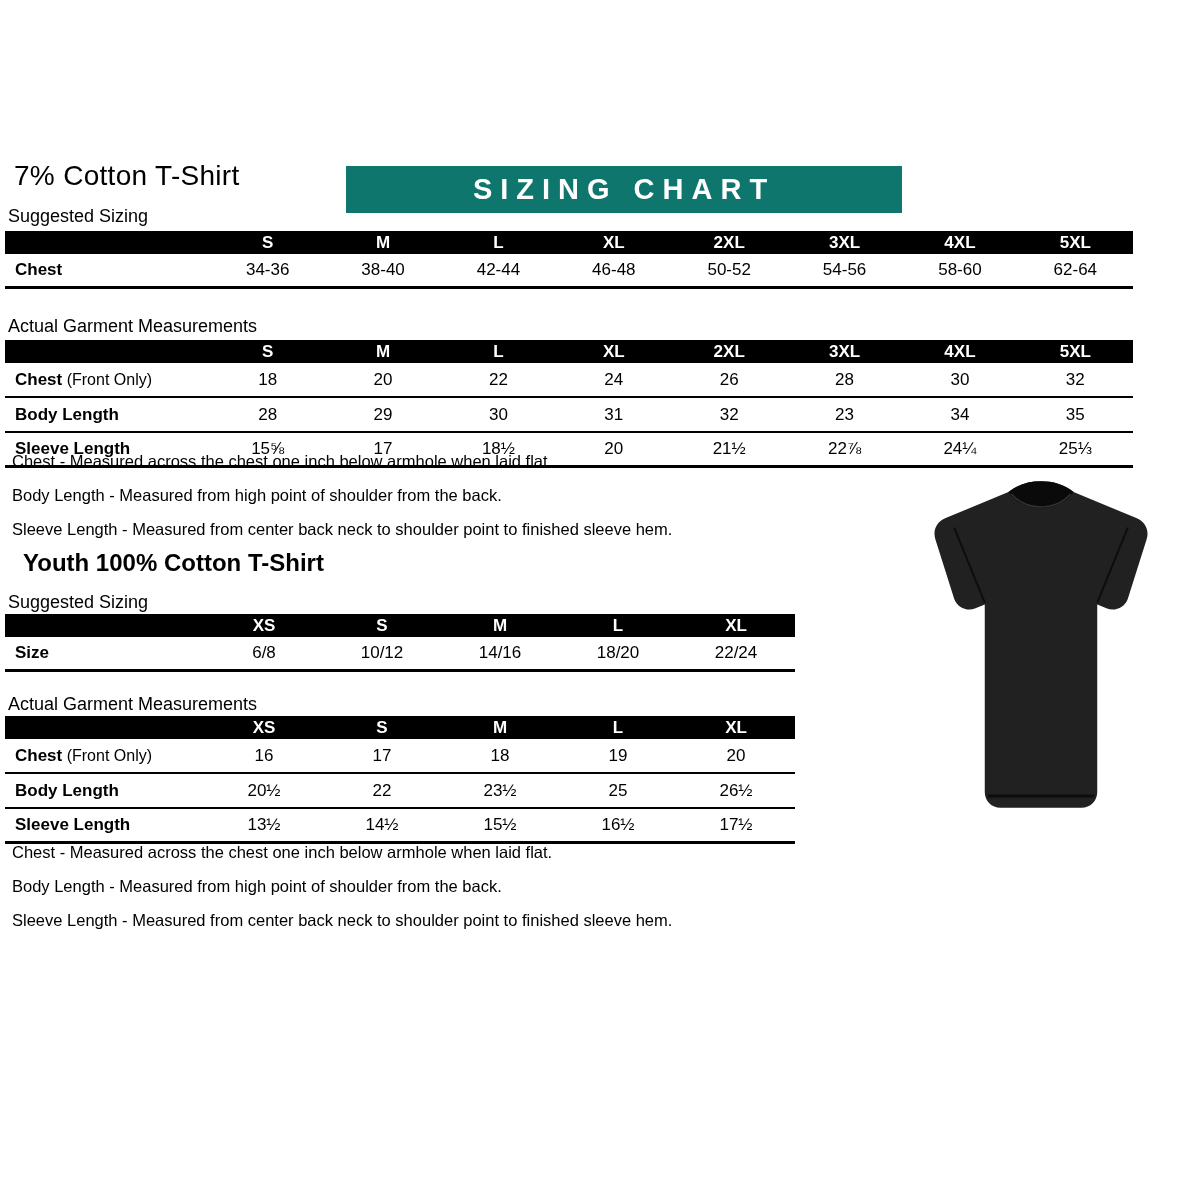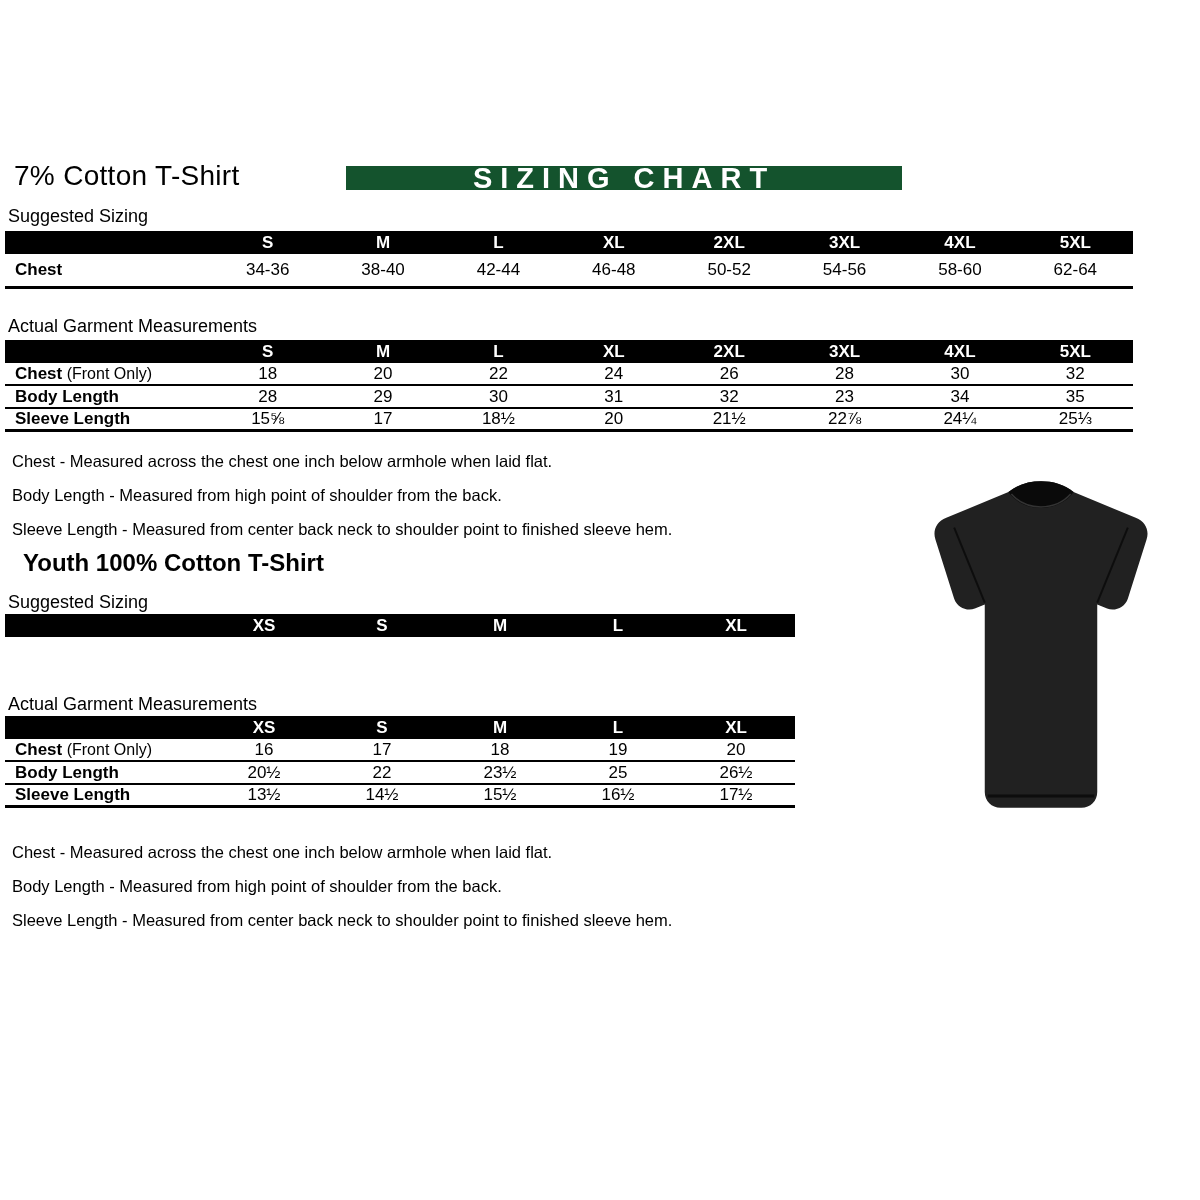--- a/index.html
+++ b/index.html
@@ -10,22 +10,22 @@
     font-family:"Liberation Sans", sans-serif;
     color:#000;
   }
   .abs { position:absolute; }
 
   .page-title {
     left:14px; top:160px;
     font-size:28px; font-weight:400; letter-spacing:.3px;
   }
   .banner {
-    left:346px; top:166px; width:556px; height:24px;
-    background:#14532d; color:#fff;
+    left:346px; top:166px; width:556px; height:47px;
+    background:#0f766e; color:#fff;
     display:flex; align-items:center; justify-content:center;
     font-size:29px; font-weight:700; letter-spacing:8px;
   }
 
   .section-label { font-size:18px; font-weight:400; }
   .youth-title { font-size:24px; font-weight:700; }
 
   
   .sz-table { background:#fff; }
   .w-adult { width:1128px; --labelw:205px; }
@@ -33,21 +33,21 @@
   .trow { display:flex; align-items:center; }
   .thead {
     background:#000; color:#fff;
     height:23px; font-size:17px; font-weight:700;
   }
   .tdata {
     font-size:17px; border-bottom:2px solid #000;
   }
   .tdata:last-child { border-bottom:3px solid #000; }
   .row-h-lg .tdata { height:35px; }
-  .row-h-sm .tdata { height:23px; }
+  .row-h-sm .tdata { height:35px; }
   .tcell { flex:1; text-align:center; }
   .label-cell { flex:0 0 var(--labelw); text-align:left; padding-left:10px; }
   .lab-b { font-weight:700; }
   .lab-s { font-weight:400; font-size:16px; }
 
   .notes { font-size:16.5px; }
   .note-line { margin-bottom:15px; white-space:nowrap; }
 
   .tshirt-wrap { left:893px; top:476px; width:296px; height:346px; }
   .tshirt-wrap svg { width:100%; height:100%; display:block; }
@@ -142,20 +142,28 @@
 
 <div class="abs section-label" style="left:8px; top:592px;">Suggested Sizing</div>
 <div class="abs sz-table w-youth row-h-lg" style="left:5px; top:614px;">
     <div class="trow thead">
       <div class="tcell label-cell"></div>
       <div class="tcell col-head">XS</div>
       <div class="tcell col-head">S</div>
       <div class="tcell col-head">M</div>
       <div class="tcell col-head">L</div>
       <div class="tcell col-head">XL</div>
+    </div>
+    <div class="trow tdata">
+      <div class="tcell label-cell row-label"><span class="lab-b">Size</span></div>
+      <div class="tcell val-cell">6/8</div>
+      <div class="tcell val-cell">10/12</div>
+      <div class="tcell val-cell">14/16</div>
+      <div class="tcell val-cell">18/20</div>
+      <div class="tcell val-cell">22/24</div>
     </div>
   </div>
 
 <div class="abs section-label" style="left:8px; top:694px;">Actual Garment Measurements</div>
 <div class="abs sz-table w-youth row-h-sm" style="left:5px; top:716px;">
     <div class="trow thead">
       <div class="tcell label-cell"></div>
       <div class="tcell col-head">XS</div>
       <div class="tcell col-head">S</div>
       <div class="tcell col-head">M</div>

